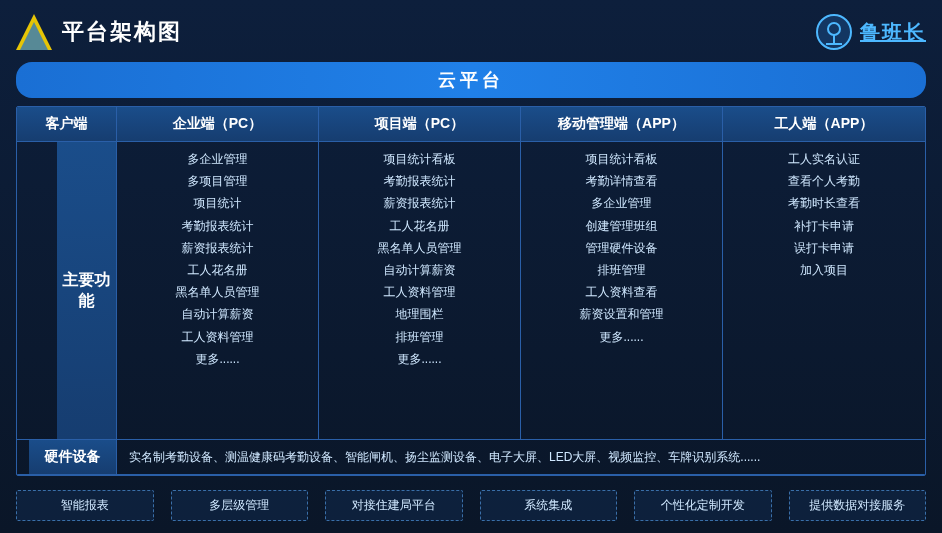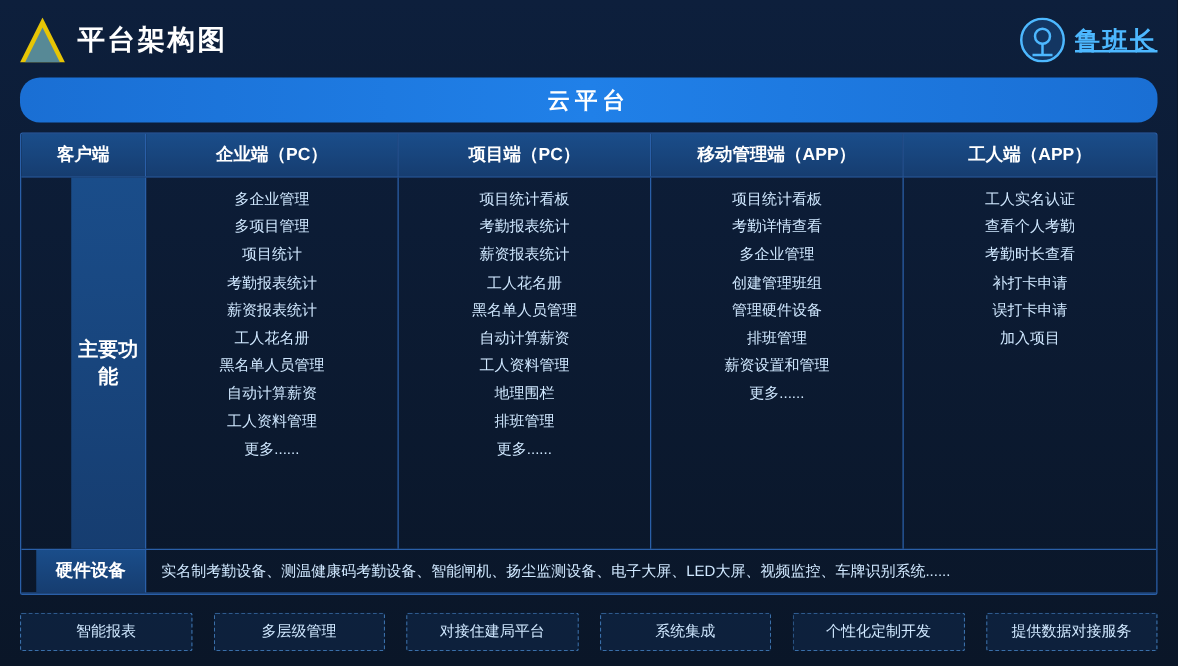--- a/index.html
+++ b/index.html
@@ -251,20 +251,21 @@
           <div class="content-item">更多......</div>
         </div>
 
       <div class="content-cell" id="mobile-col">
           <div class="content-item">项目统计看板</div>
           <div class="content-item">考勤详情查看</div>
           <div class="content-item">多企业管理</div>
           <div class="content-item">创建管理班组</div>
           <div class="content-item">管理硬件设备</div>
           <div class="content-item">排班管理</div>
+          <div class="content-item">工人资料查看</div>
           <div class="content-item">薪资设置和管理</div>
           <div class="content-item">更多......</div>
         </div>
 
       <div class="content-cell" id="worker-col">
           <div class="content-item">工人实名认证</div>
           <div class="content-item">查看个人考勤</div>
           <div class="content-item">考勤时长查看</div>
           <div class="content-item">补打卡申请</div>
           <div class="content-item">误打卡申请</div>

